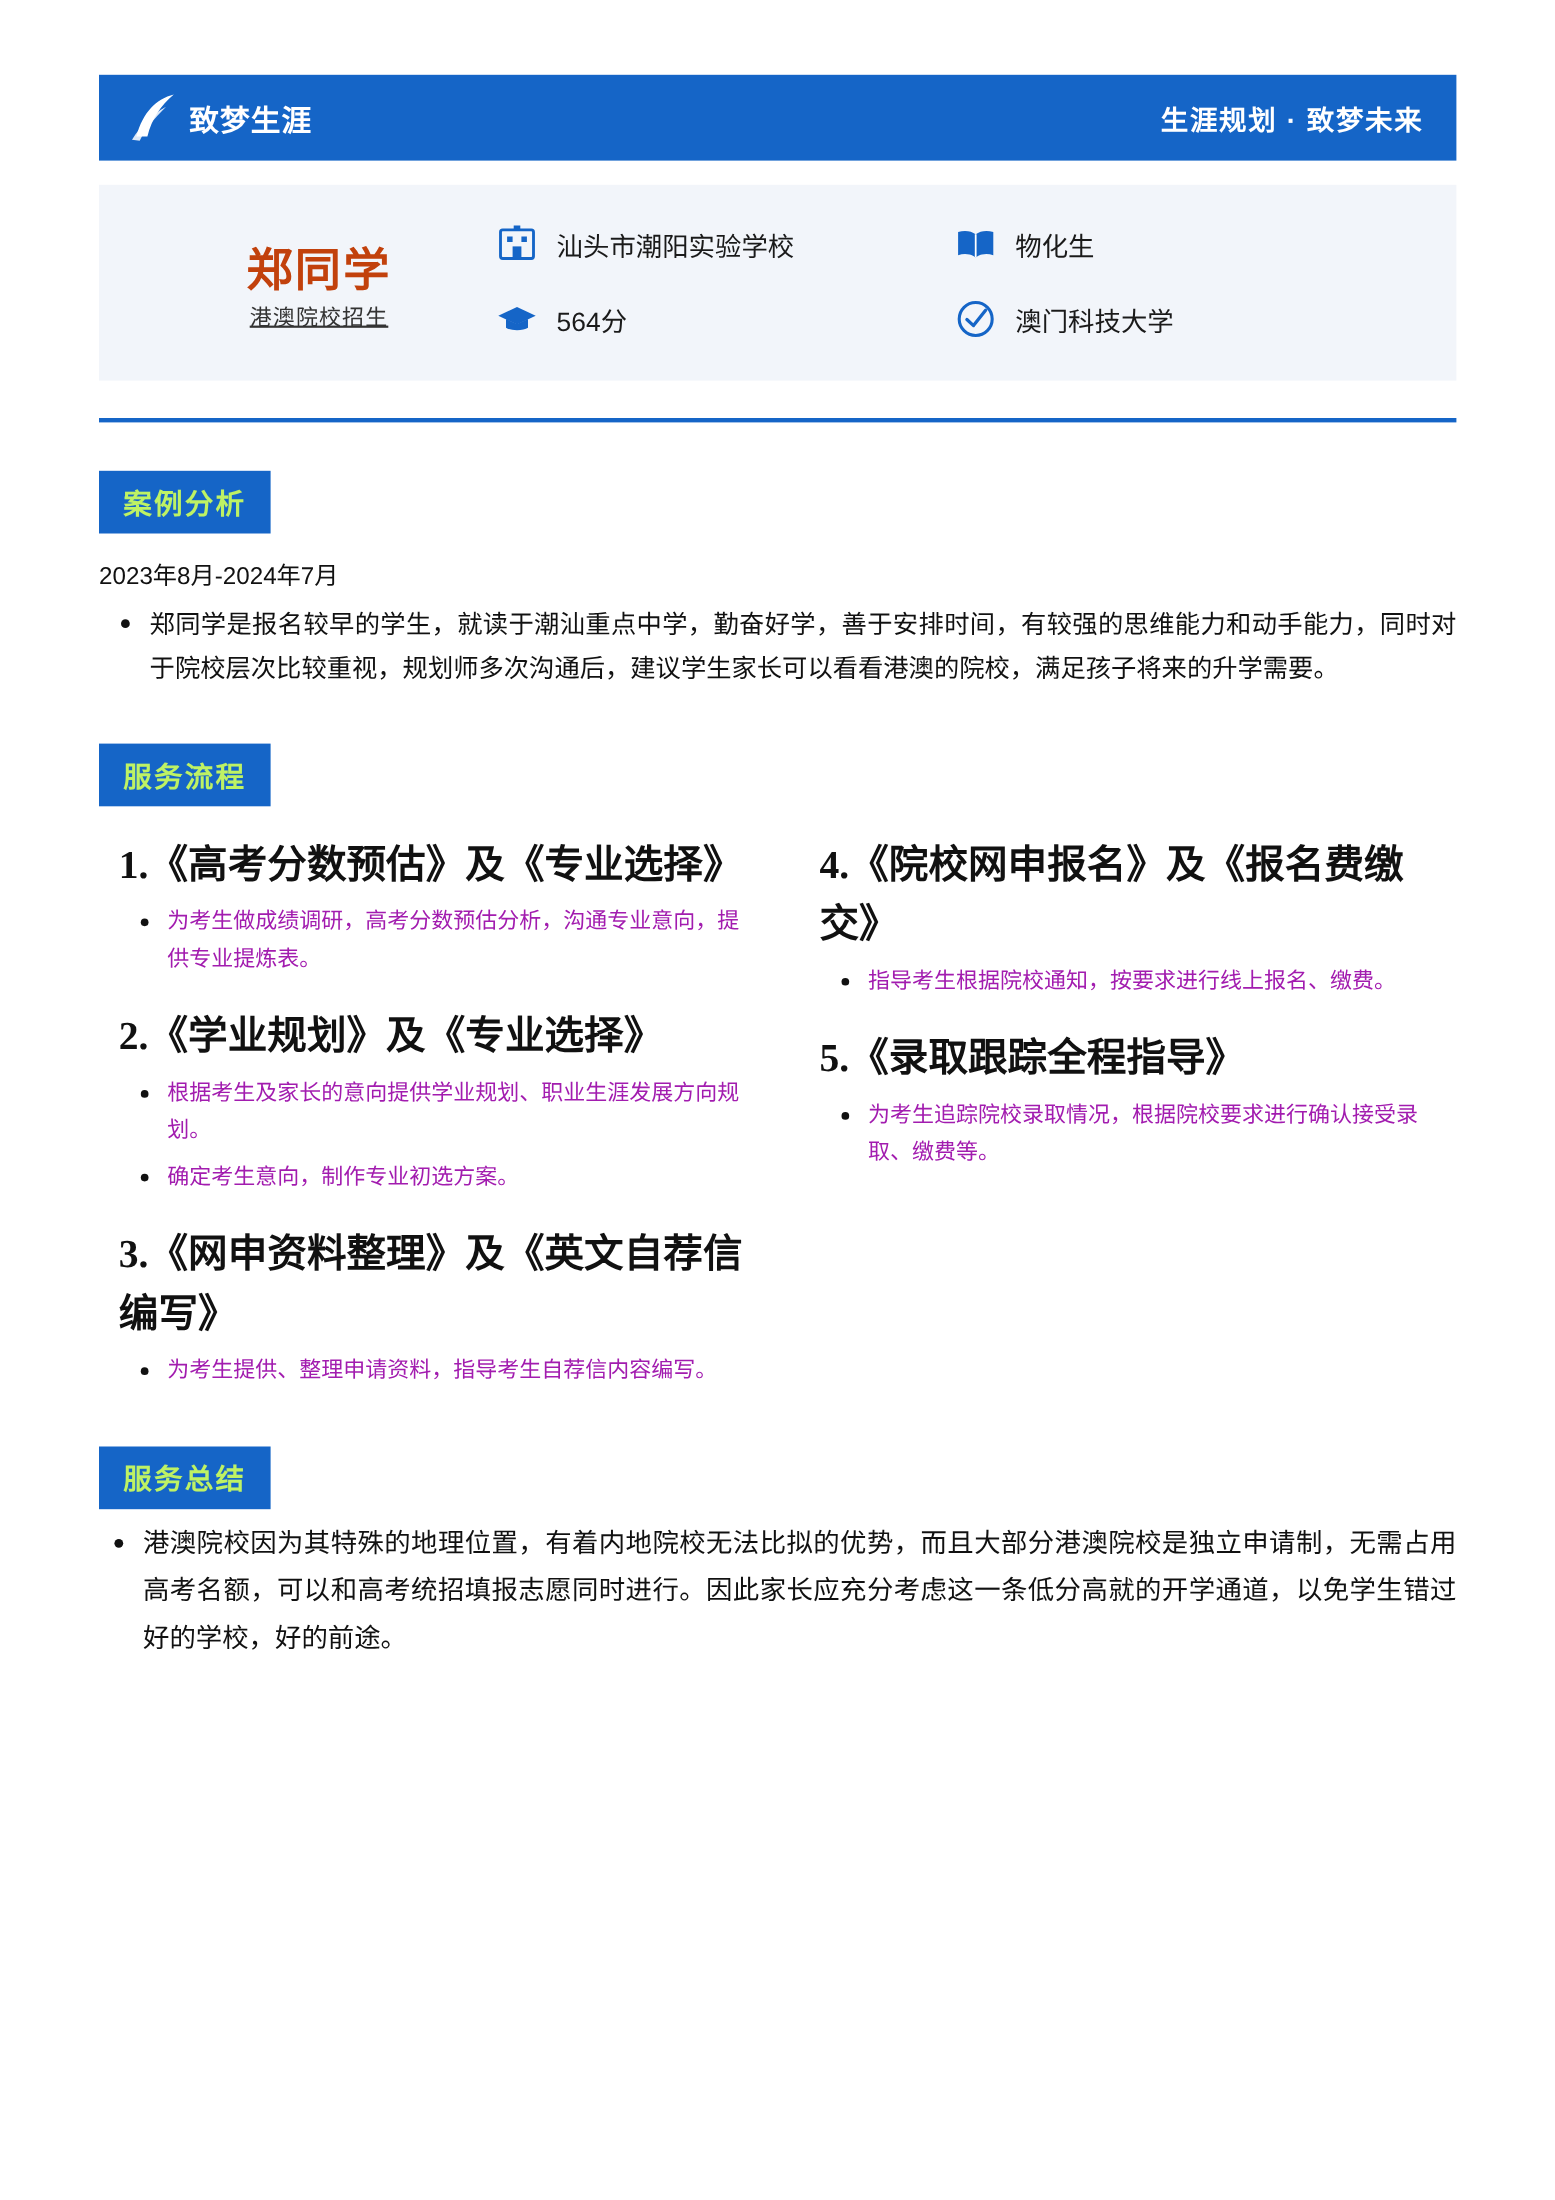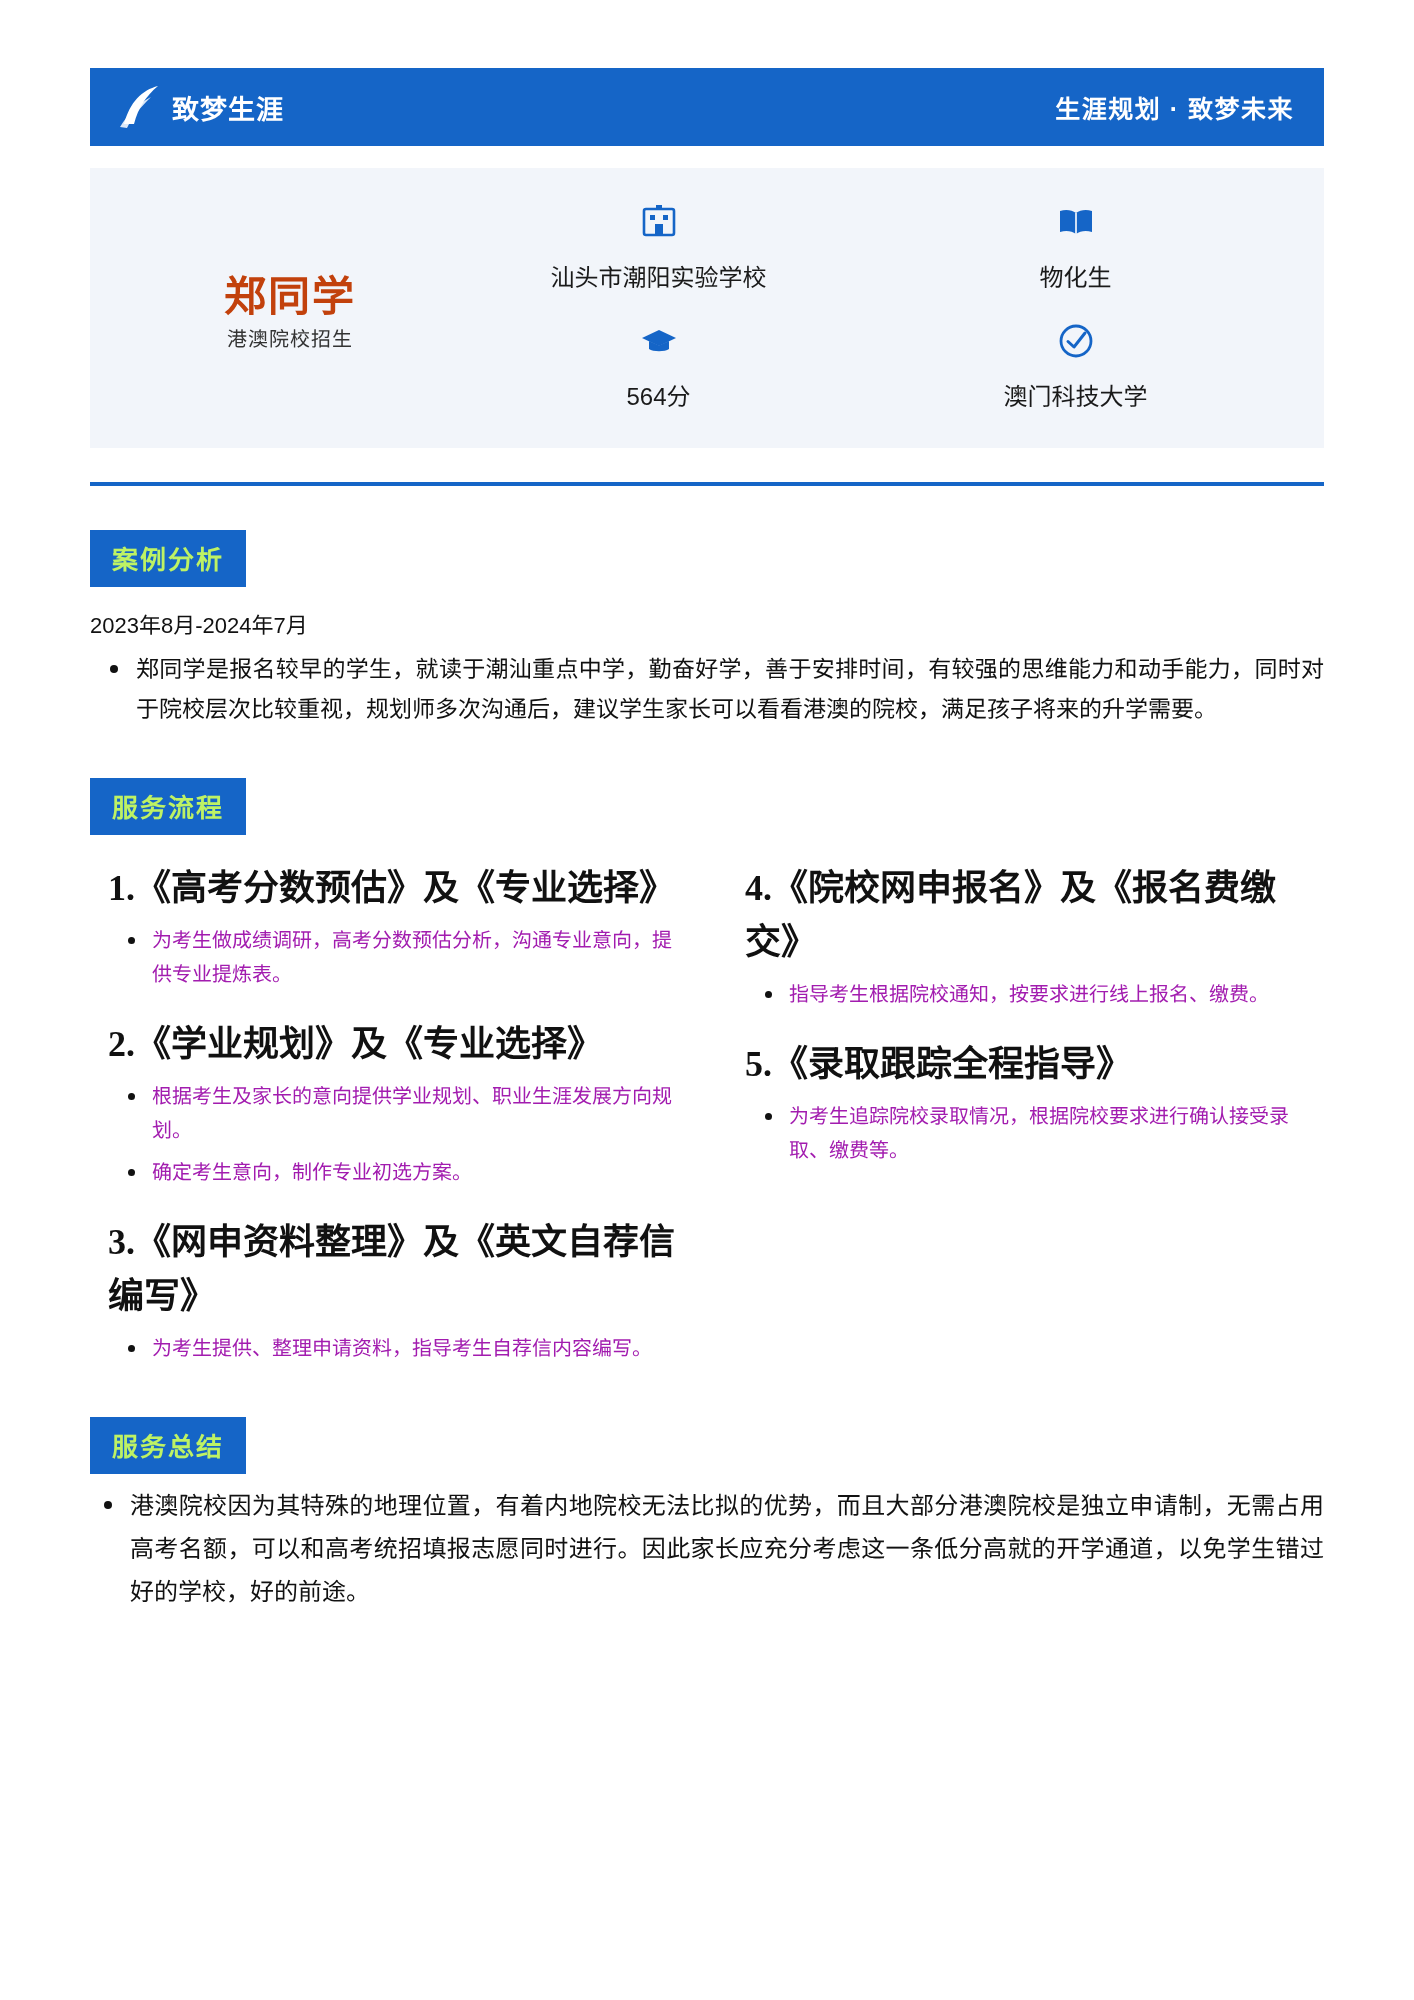--- a/index.html
+++ b/index.html
@@ -75,33 +75,33 @@
   .profile-name {
     font-size: 42px;
     font-weight: bold;
     color: #c2410c;
     letter-spacing: 2px;
   }
   .profile-sub {
     font-size: 20px;
     color: #333;
     letter-spacing: 1px;
+    text-decoration: underline;
   }
   .profile-right {
     flex: 1 1 auto;
     display: grid;
     grid-template-columns: 1fr 1fr;
     grid-row-gap: 28px;
     align-items: center;
   }
   .info-item {
     display: flex;
     align-items: center;
     gap: 16px;
-    flex-direction: column;
   }
   .info-ico {
     width: 40px;
     height: 40px;
     flex: none;
     display: flex;
     align-items: center;
     justify-content: center;
   }
   .info-text {

